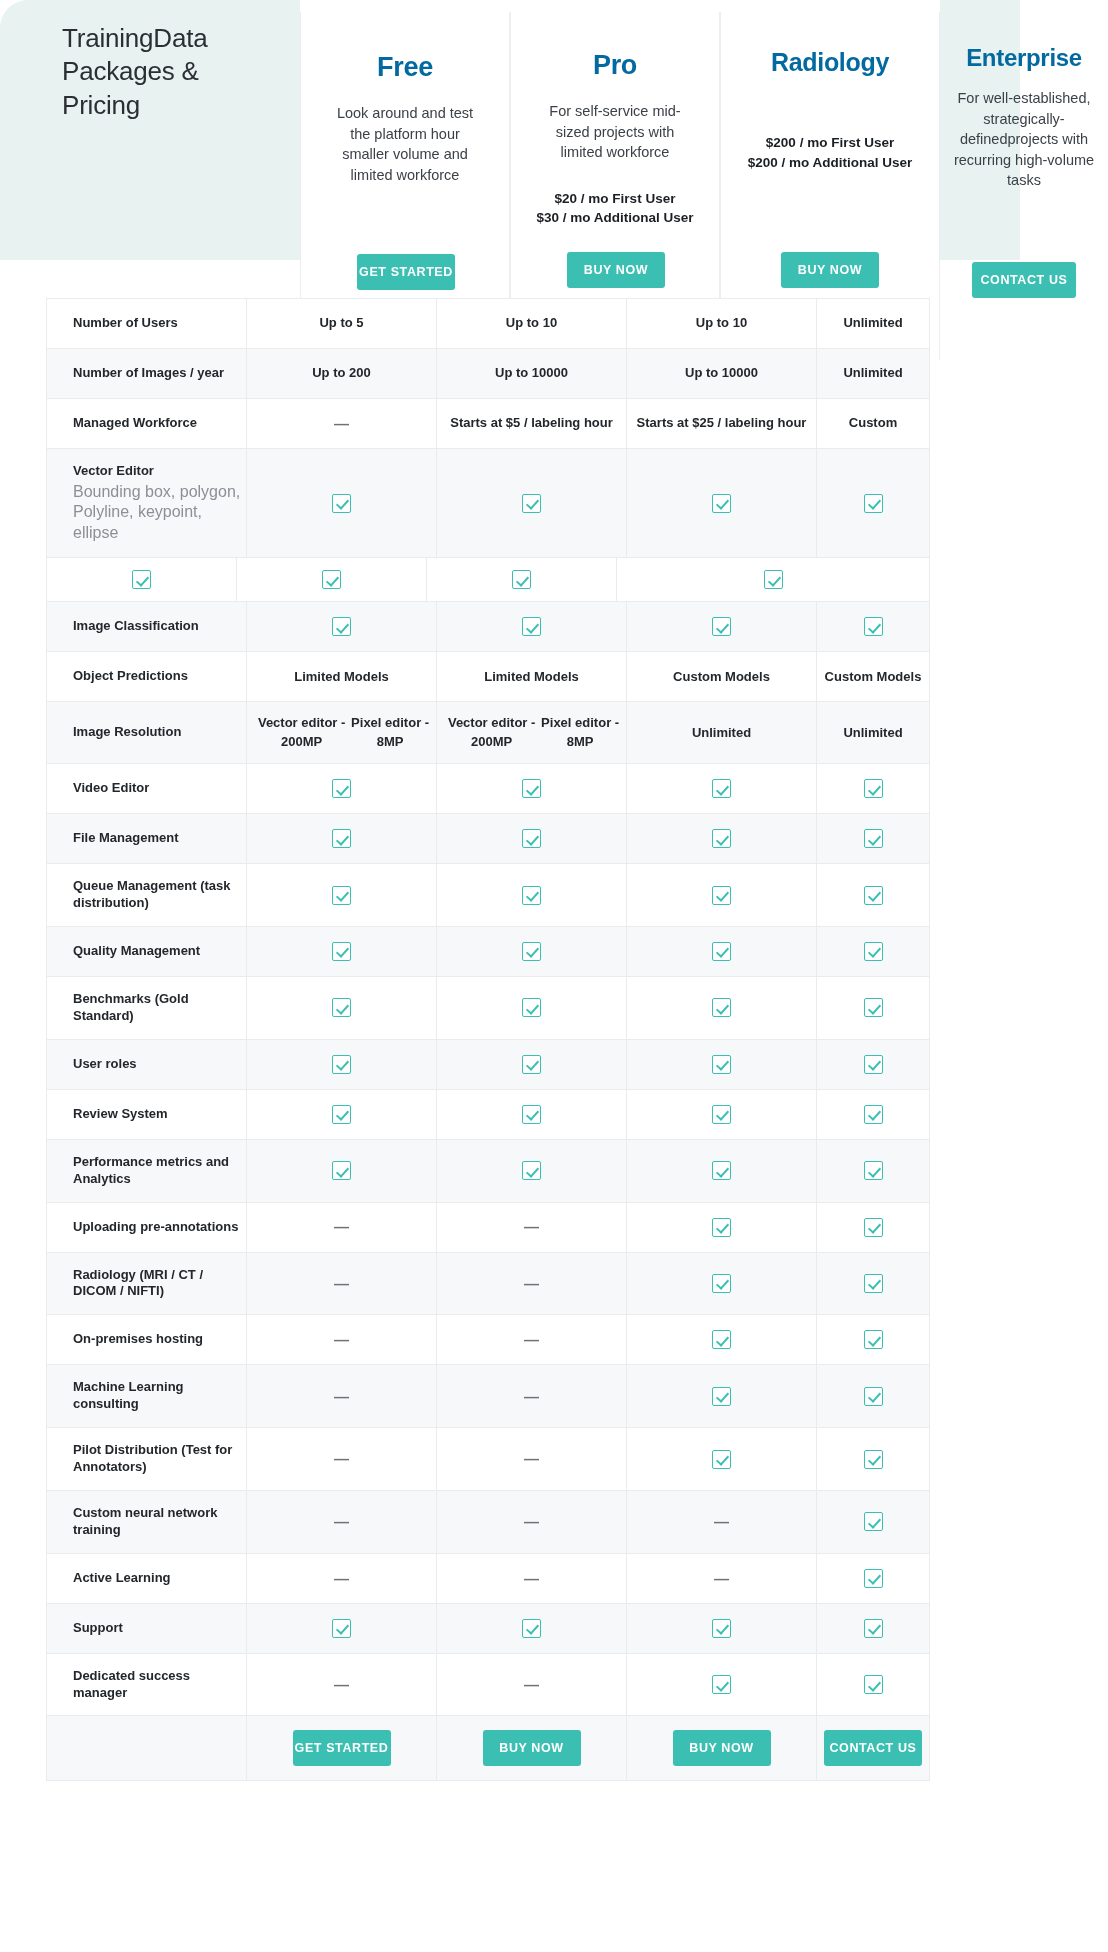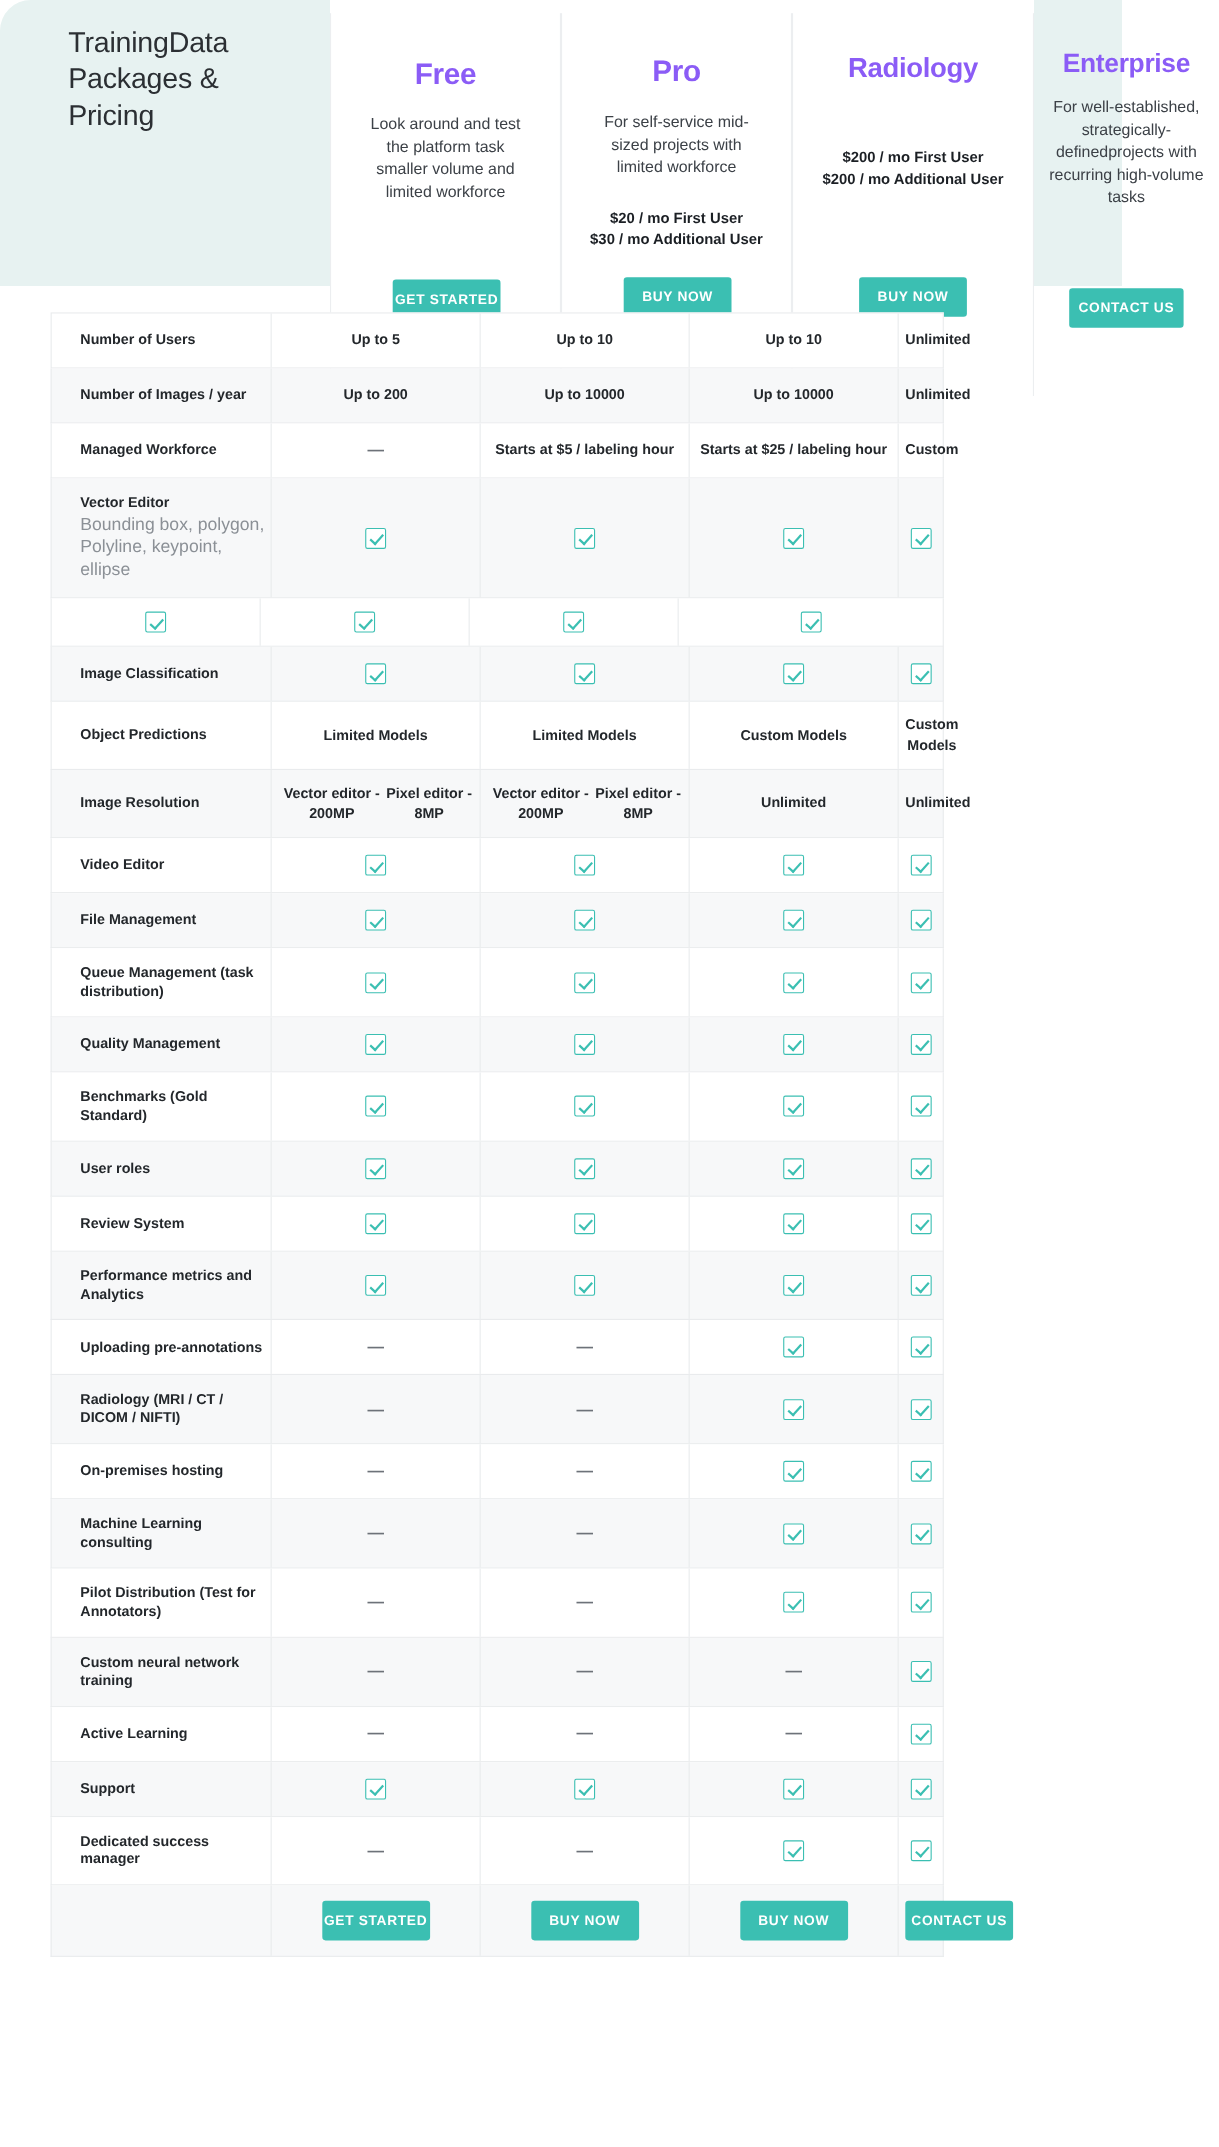--- a/index.html
+++ b/index.html
@@ -30,21 +30,21 @@
     position: absolute; top: 12px; background: #ffffff;
     border-left: 1px solid #eceef0; border-right: 1px solid #eceef0;
     height: 348px;
   }
   .card.free  { left: 300px; width: 210px; }
   .card.pro   { left: 510px; width: 210px; }
   .card.radio { left: 720px; width: 220px; }
   .card.ent   { left: 940px; width: 168px; background: transparent; border: none; }
 
   .plan-name {
-    text-align: center; font-weight: bold; color: #8b5cf6;
+    text-align: center; font-weight: bold; color: #0369a1;
     font-size: 27px; letter-spacing: -0.3px;
   }
   .card.free  .plan-name { margin-top: 40px; }
   .card.pro   .plan-name { margin-top: 38px; }
   .card.radio .plan-name { margin-top: 36px; font-size: 25px; }
   .card.ent   .plan-name { margin-top: 32px; font-size: 24px; }
 
   .plan-desc {
     text-align: center; color: #3c4147; font-size: 14.5px;
     line-height: 1.42; padding: 0 26px; margin-top: 20px;
@@ -65,21 +65,21 @@
     font-family: "Liberation Sans", sans-serif;
     text-align: center; padding: 11px 0;
   }
   .hdr-cta { position: absolute; }
   .hdr-cta.free  { left: 56px;  top: 242px; width: 98px; }
   .hdr-cta.pro   { left: 56px;  top: 240px; width: 98px; }
   .hdr-cta.radio { left: 60px;  top: 240px; width: 98px; }
   .hdr-cta.ent   { left: 32px;  top: 250px; width: 104px; }
 
   
-  .table { position: absolute; left: 46px; top: 284px; width: 812px; }
+  .table { position: absolute; left: 46px; top: 298px; width: 884px; }
   .row {
     display: flex; align-items: stretch;
     border-bottom: 1px solid #e9ebed;
     border-left: 1px solid #e9ebed;
     border-right: 1px solid #e9ebed;
     background: #ffffff;
   }
   .row:first-child { border-top: 1px solid #e9ebed; }
   .row.alt { background: #f7f8f9; }
 
@@ -134,21 +134,21 @@
 <div class="page">
 
   <div class="header">
     <div class="hdr-mint"></div>
     <div class="hdr-ent-strip"></div>
 
     <div class="hdr-title">TrainingData Packages &amp; Pricing</div>
 
     <div class="card free">
       <div class="plan-name">Free</div>
-      <div class="plan-desc">Look around and test the platform task smaller volume and limited workforce</div>
+      <div class="plan-desc">Look around and test the platform hour smaller volume and limited workforce</div>
       <button class="cta hdr-cta free">GET STARTED</button>
     </div>
 
     <div class="card pro">
       <div class="plan-name">Pro</div>
       <div class="plan-desc">For self-service mid-sized projects with limited workforce</div>
       <div class="plan-price">
         <div>$20 / mo First User</div>
         <div>$30 / mo Additional User</div>
       </div>

